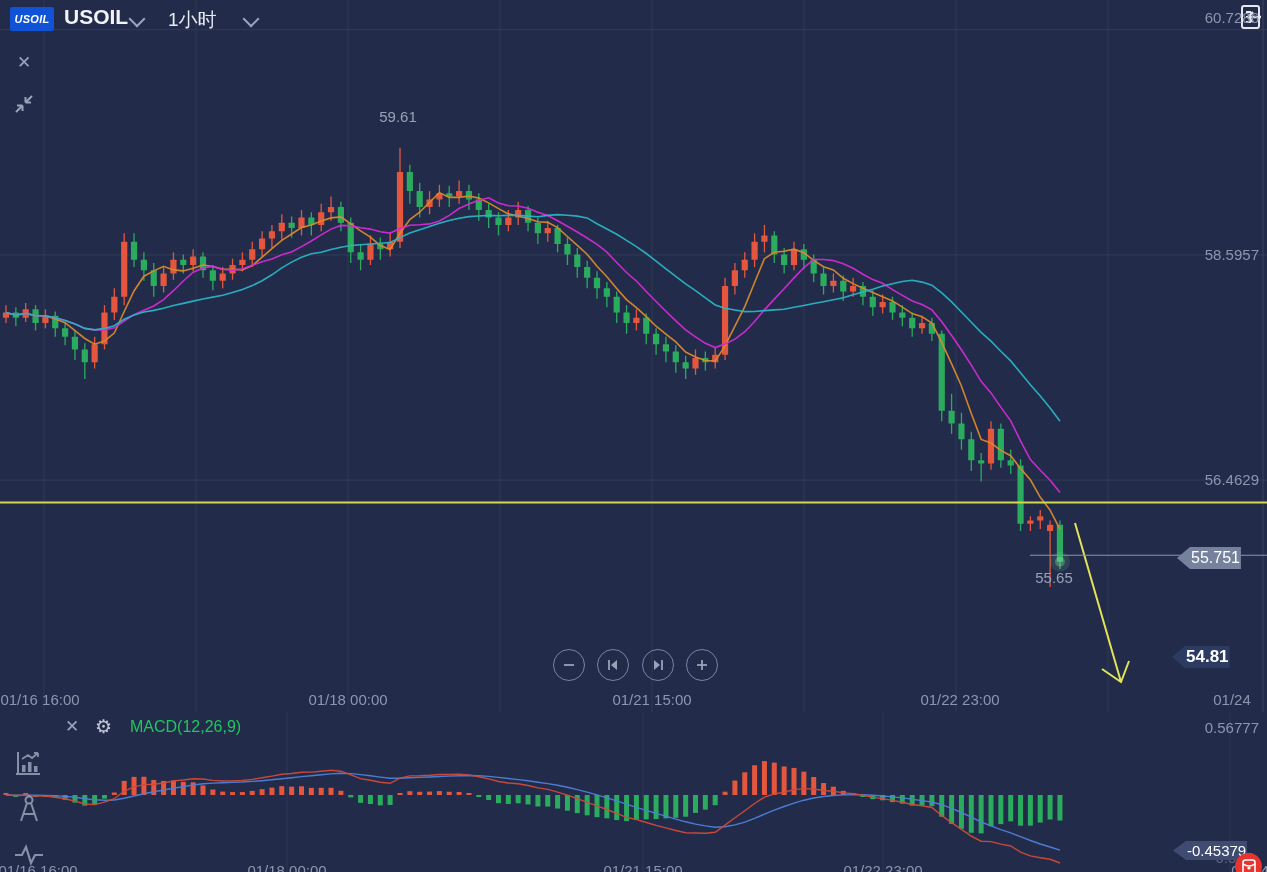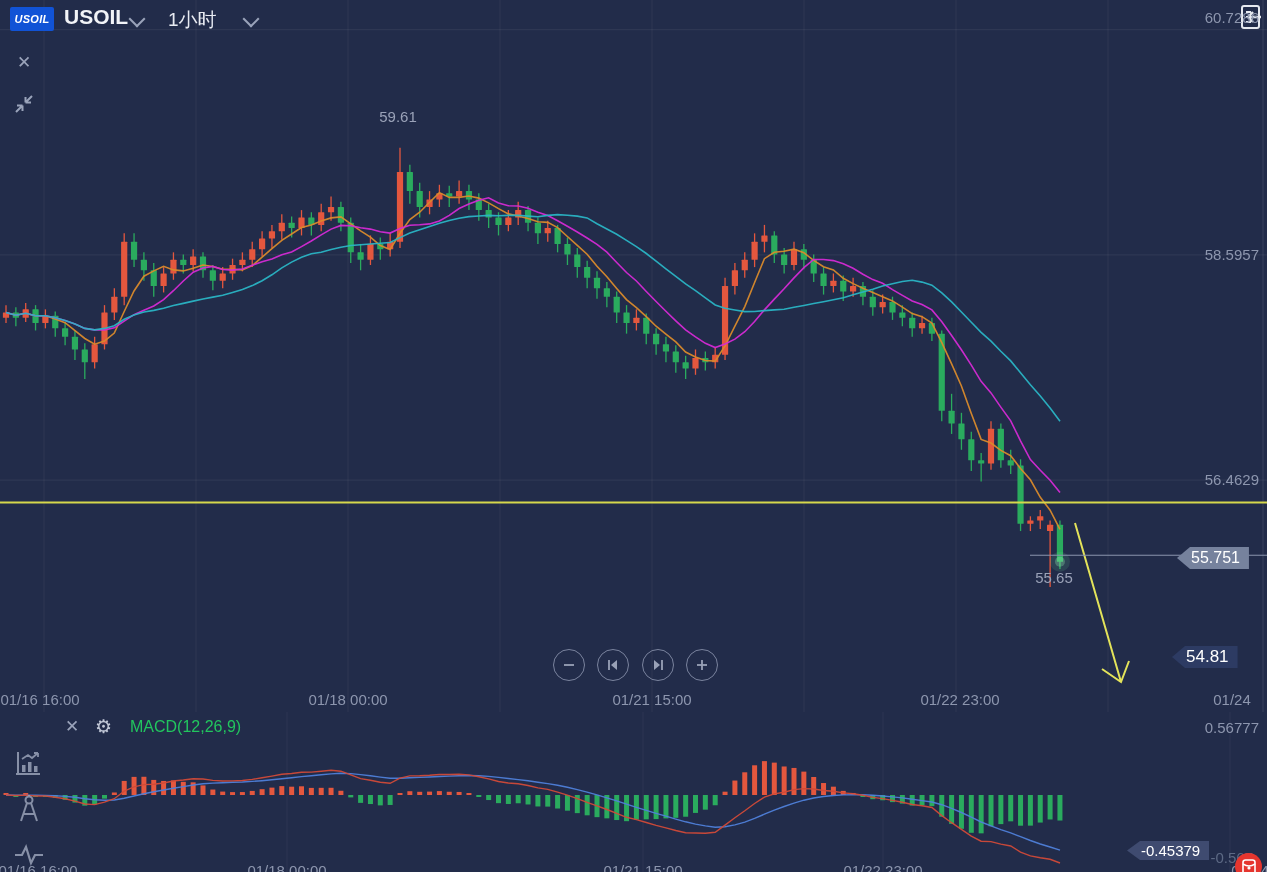--- a/index.html
+++ b/index.html
@@ -10,24 +10,24 @@
   
   .sym-badge{left:10px;top:7px;width:44px;height:24px;background:#1153d6;border-radius:2px;
     color:#fff;font-size:11px;font-weight:bold;font-style:italic;display:flex;align-items:center;justify-content:center;letter-spacing:.3px;}
   .sym-title{left:64px;top:5px;font-size:21px;font-weight:bold;color:#f2f4f8;}
   .interval{left:168px;top:7px;font-size:19px;color:#e8ebf2;}
   .chev{width:10px;height:10px;border-right:2px solid #9aa3ba;border-bottom:2px solid #9aa3ba;transform:rotate(45deg);}
   .icon-x{font-size:17px;color:#9aa3ba;line-height:1;}
   
   .plabel{right:8px;font-size:15px;color:#8d96ae;}
   .tlabel{font-size:15px;color:#8d96ae;transform:translateX(-50%);white-space:nowrap;}
-  .badge{height:22px;display:flex;align-items:center;padding:0 9px 0 14px;color:#fff;font-size:16px;
+  .badge{height:22px;display:flex;align-items:center;padding:0 1px 0 14px;color:#fff;font-size:16px;
     clip-path:polygon(0 50%,13px 0,100% 0,100% 100%,13px 100%);}
   .badge.gray{background:#76829d;}
-  .badge.dark{background:#2d3b63;font-weight:normal;font-size:17px;}
+  .badge.dark{background:#2d3b63;font-weight:bold;font-size:17px;}
   .badge.slate{background:#3f4b70;font-size:15px;height:19px;}
   .ghost{color:#5d6984;font-size:15px;}
   .ann{font-size:15px;color:#9aa2b8;transform:translateX(-50%);}
   
   .navbtn{width:30px;height:30px;border:1.5px solid #8a93ad;border-radius:50%;display:flex;
     align-items:center;justify-content:center;opacity:.85;}
   
   .macd-title{font-size:16px;color:#22c55e;}
   .gear{font-size:19px;color:#c1c7d6;line-height:1;}
   .toolicon{opacity:.85;}
@@ -472,21 +472,21 @@
       <div class="abs tlabel" style="left: 652px; top: 691px;">01/21 15:00</div>
       <div class="abs tlabel" style="left: 960px; top: 691px;">01/22 23:00</div>
       <div class="abs tlabel" style="left: 1232px; top: 691px;">01/24</div>
     </div>
 
   <div class="abs icon-x" style="left:65px;top:718px">✕</div>
   <div class="abs gear" style="left:95px;top:717px">⚙</div>
   <div class="abs macd-title" style="left:130px;top:718px">MACD(12,26,9)</div>
   <div class="abs plabel" style="top:719px">0.56777</div>
   <div class="abs ghost" style="right:14px;top:849px">-0.567</div>
-  <div class="abs badge slate" style="left:1127px;top:841px">-0.45379</div>
+  <div class="abs badge slate" style="left:1173px;top:841px">-0.45379</div>
 
   <div class="abs toolicon" style="left:14px;top:750px">
     <svg width="28" height="28" viewBox="0 0 28 28">
       <line x1="4" y1="2" x2="4" y2="24" stroke="#99a2b8" stroke-width="2"></line>
       <line x1="2" y1="24" x2="26" y2="24" stroke="#99a2b8" stroke-width="2"></line>
       <rect x="8" y="15" width="3.5" height="7" fill="#99a2b8"></rect>
       <rect x="14" y="12" width="3.5" height="10" fill="#99a2b8"></rect>
       <rect x="20" y="16" width="3.5" height="6" fill="#99a2b8"></rect>
       <path d="M8 9 L14 5 L18 8 L24 3 M24 3 l-4 0 M24 3 l0 4" fill="none" stroke="#99a2b8" stroke-width="1.8"></path>
     </svg>

